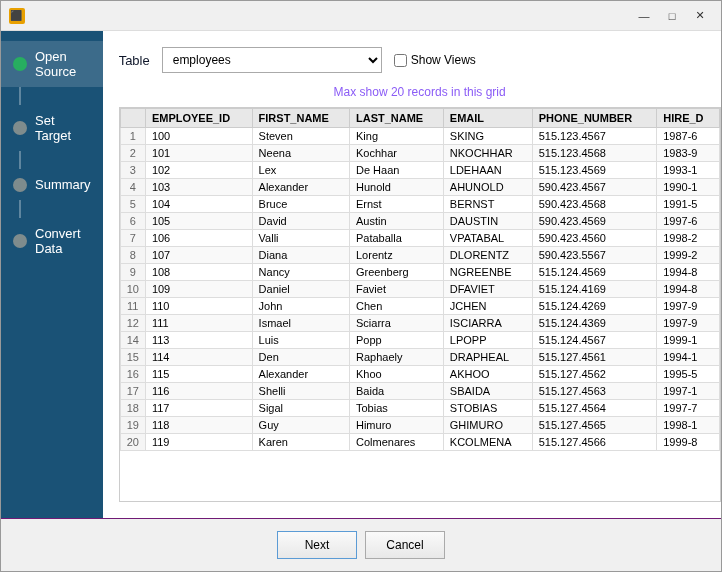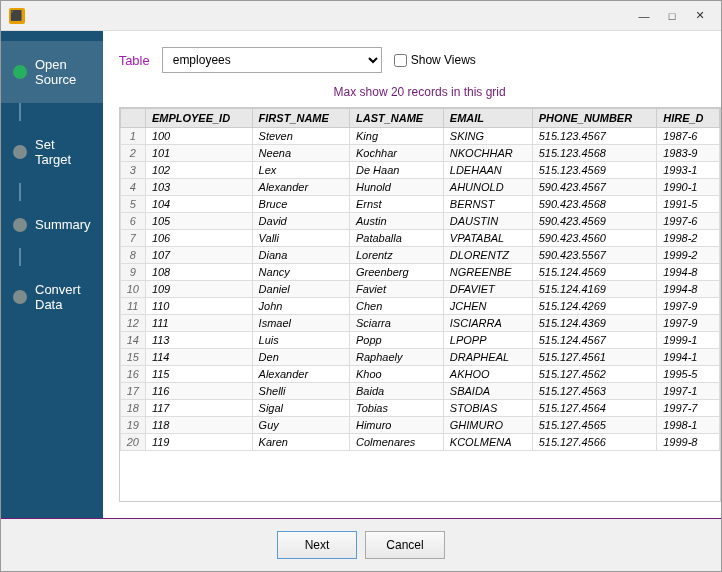--- a/index.html
+++ b/index.html
@@ -9,38 +9,38 @@
 
     .titlebar { height: 30px; background: #f0f0f0; display: flex; align-items: center; padding: 0 8px; justify-content: space-between; border-bottom: 1px solid #ddd; }
     .titlebar-left { display: flex; align-items: center; gap: 6px; }
     .titlebar-icon { width: 16px; height: 16px; background: #e8a000; border-radius: 2px; display: flex; align-items: center; justify-content: center; font-size: 10px; color: white; }
     .titlebar-controls { display: flex; gap: 2px; }
     .titlebar-btn { width: 26px; height: 20px; background: none; border: none; cursor: pointer; font-size: 11px; display: flex; align-items: center; justify-content: center; color: #333; }
 
     .main-content { display: flex; flex: 1; overflow: hidden; }
 
     .sidebar { width: 160px; background: #1a5276; display: flex; flex-direction: column; padding: 10px 0; }
-    .sidebar-item { display: flex; align-items: center; gap: 8px; padding: 16px 12px; color: white; cursor: pointer; position: relative; }
+    .sidebar-item { display: flex; align-items: center; gap: 8px; padding: 8px 12px; color: white; cursor: pointer; position: relative; }
     .sidebar-item.active { background: rgba(255,255,255,0.15); }
     .sidebar-dot { width: 14px; height: 14px; border-radius: 50%; background: #27ae60; flex-shrink: 0; }
     .sidebar-dot.gray { background: #7f8c8d; }
     .sidebar-label { font-size: 13px; color: white; }
 
     .content-area { flex: 1; background: white; display: flex; flex-direction: column; padding: 16px; }
 
     .table-selector { display: flex; align-items: center; gap: 12px; margin-bottom: 12px; }
-    .table-label { font-size: 13px; color: #a21caf; }
+    .table-label { font-size: 13px; color: #0f172a; }
     .dropdown-wrapper { position: relative; width: 220px; }
     .dropdown-wrapper select { width: 100%; height: 26px; border: 1px solid #aaa; background: white; padding: 4px 6px; font-size: 12px; cursor: pointer; }
     .show-views { display: flex; align-items: center; gap: 4px; font-size: 12px; cursor: pointer; }
     .show-views input[type=checkbox] { cursor: pointer; }
 
-    .grid-info { text-align: center; color: #701a75; font-size: 12px; margin-bottom: 8px; }
-
-    .table-container { flex: 1; overflow: auto; border: 1px solid #ccc; font-style: italic; }
+    .grid-info { text-align: center; color: #8b5cf6; font-size: 12px; margin-bottom: 8px; }
+
+    .table-container { flex: 1; overflow: auto; border: 1px solid #ccc; }
     table { border-collapse: collapse; font-size: 11px; width: 100%; min-width: 600px; }
     table thead tr { background: #e8e8e8; }
     table thead th { border: 1px solid #ccc; padding: 3px 6px; text-align: left; font-weight: 600; white-space: nowrap; font-size: 11px; }
     table tbody tr { background: white; }
     table tbody tr:nth-child(even) { background: #f9f9f9; }
     table tbody td { border: 1px solid #ddd; padding: 2px 6px; white-space: nowrap; font-size: 11px; }
     .row-num { color: #666; text-align: center; width: 24px; background: #f5f5f5; }
 
     .footer { padding: 12px; display: flex; justify-content: center; gap: 8px; background: #f0f0f0; border-top: 1px solid #701a75; }
     .btn { width: 80px; height: 28px; border: 1px solid #aaa; background: linear-gradient(to bottom, #fafafa, #e8e8e8); cursor: pointer; font-size: 12px; display: flex; align-items: center; justify-content: center; }

